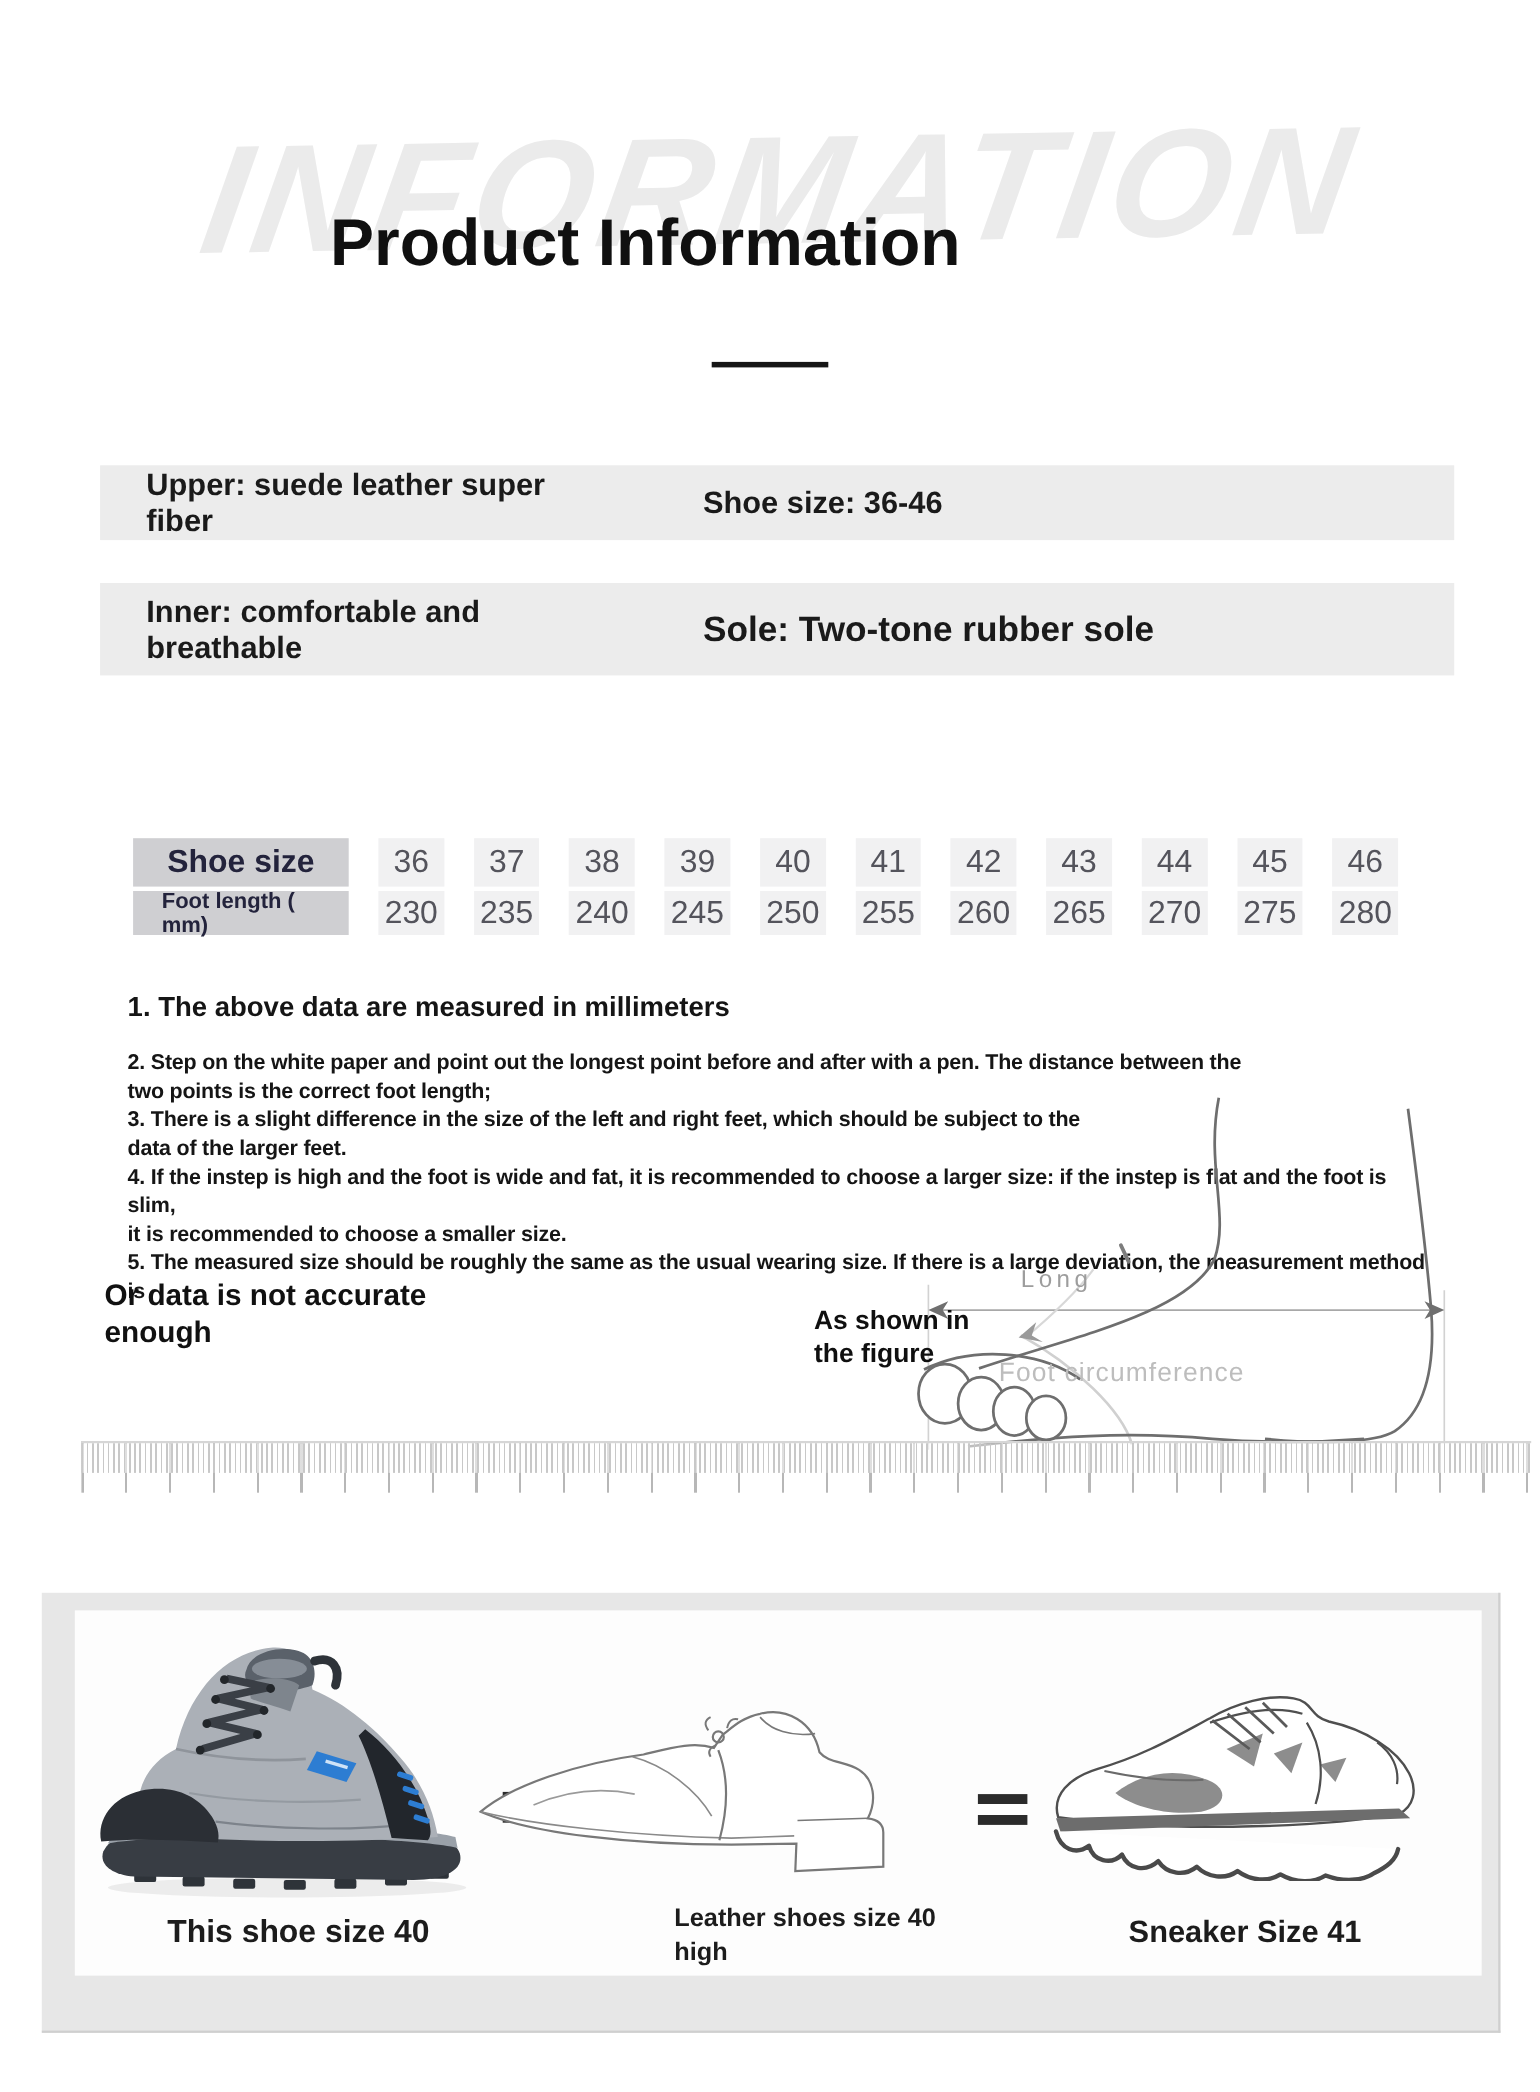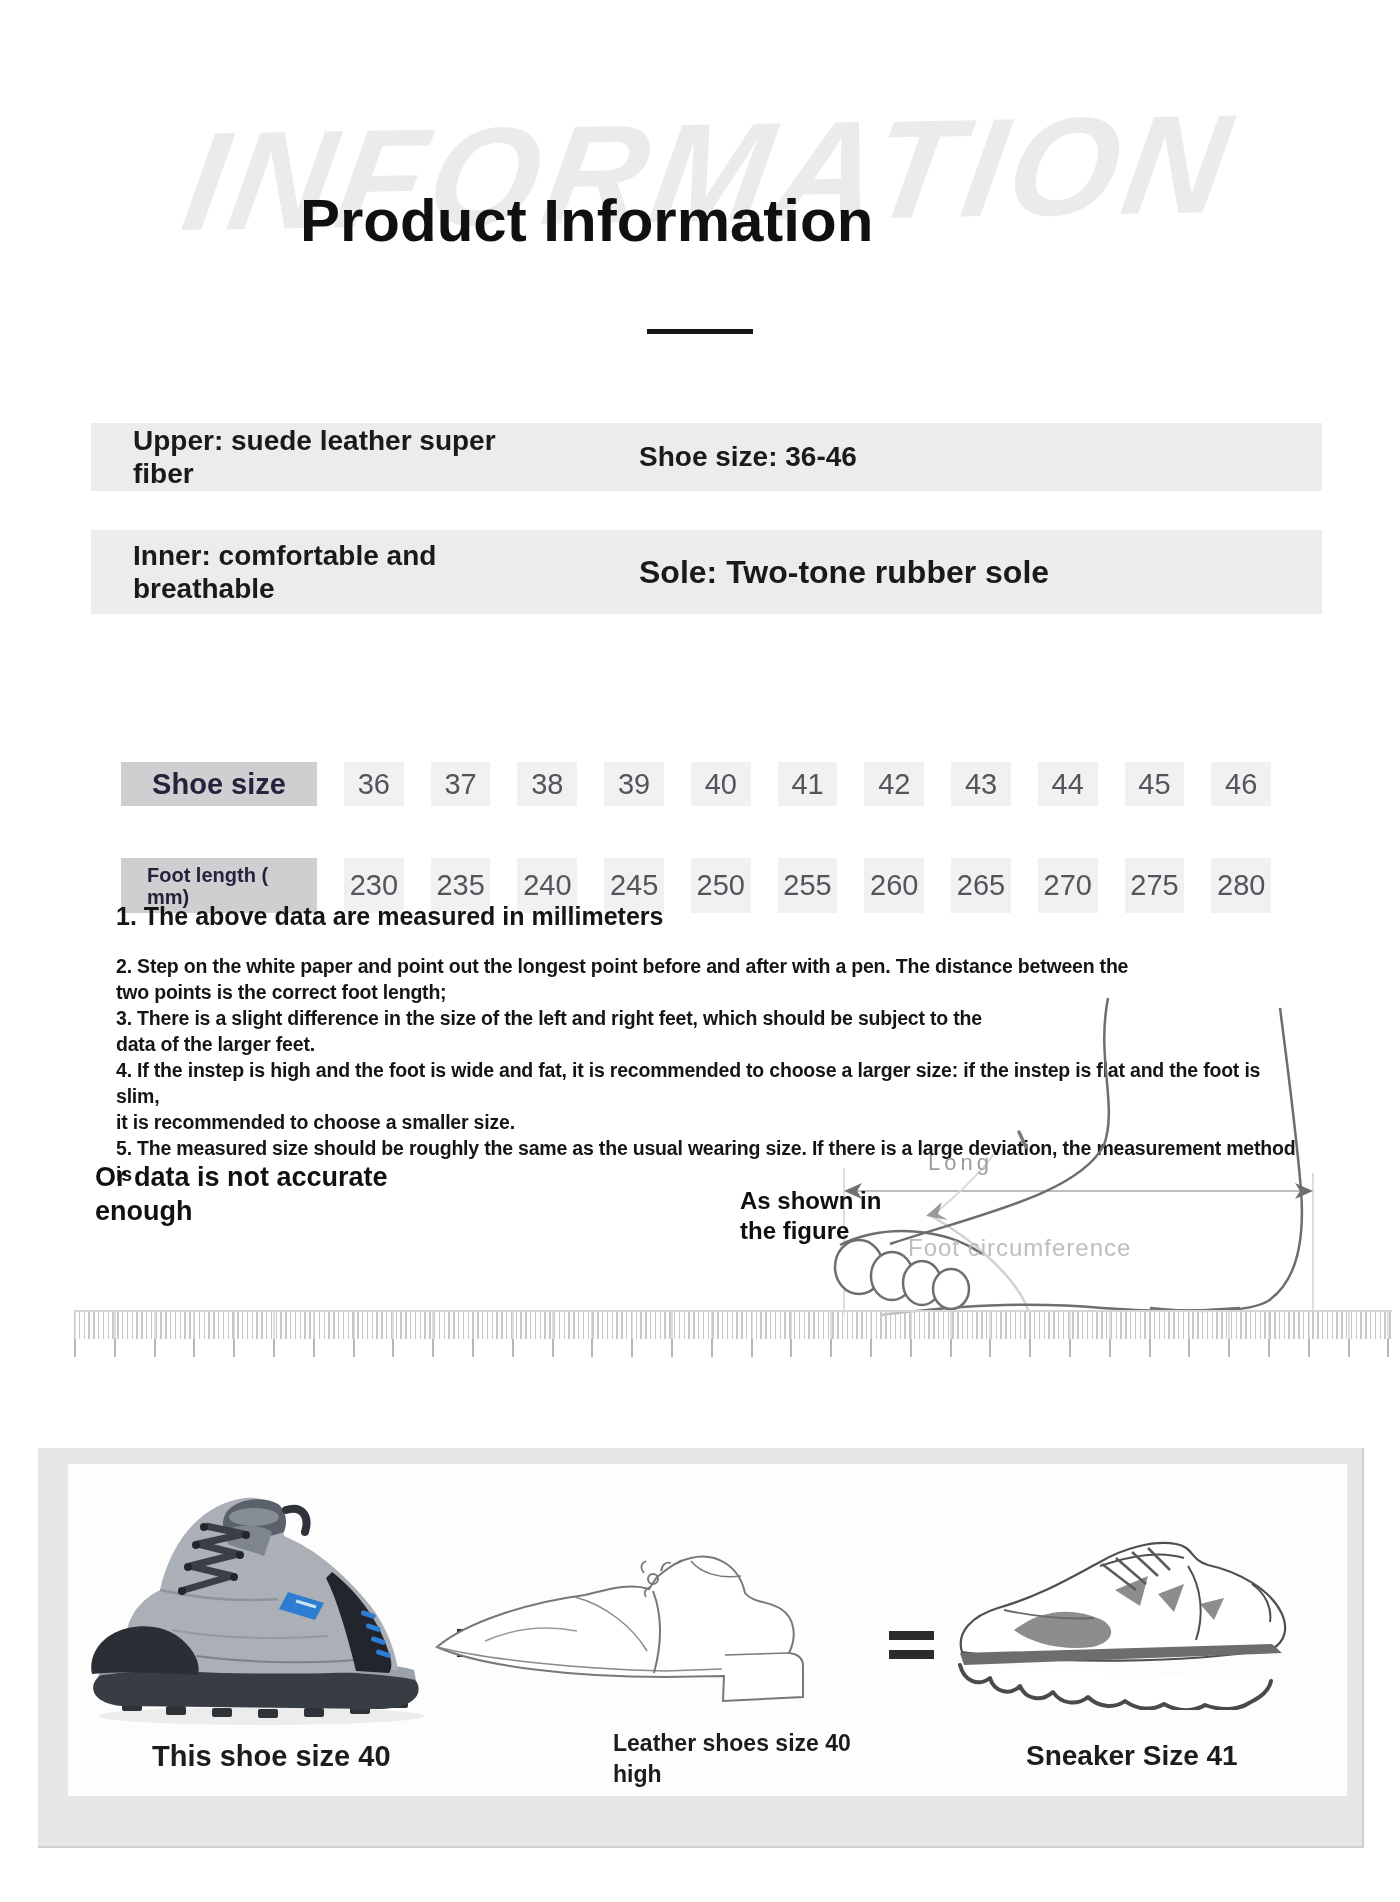--- a/index.html
+++ b/index.html
@@ -24,21 +24,21 @@
   .spec-right.big{font-size:32px;}
   .fn-line{margin-left:42px;font-size:28px;font-weight:700;line-height:35px;}
 
   
   #size-table{left:121px;top:762px;width:1153px;}
   .t-row{display:flex;margin-bottom:4px;gap:24px;}
   .t-cell{background:#f1f1f2;margin-right:3px;display:flex;align-items:center;justify-content:center;
           font-size:29px;color:#54545c;flex:1;}
   .t-head{background:#cfcfd2;color:#23233c;font-weight:700;flex:0 0 196px;justify-content:center;}
   #row-size .t-cell{height:44px;}
-  #row-len .t-cell{height:55px;margin-top:48px;}
+  #row-len .t-cell{height:40px;}
   #len-head{flex-direction:column;align-items:flex-start;justify-content:center;padding-left:26px;
             box-sizing:border-box;font-size:20px;line-height:22px;}
 
   
   #notes{left:116px;top:901px;width:1190px;}
   .note{font-size:19.5px;font-weight:700;line-height:26px;color:#151515;letter-spacing:-0.2px;}
   .note:first-of-type{font-size:25px;line-height:31px;margin-bottom:21px;letter-spacing:0;}
   .note div:empty{display:none;}
   #footnote{left:95px;top:1160px;font-size:27px;font-weight:700;line-height:34px;color:#111;}
 

